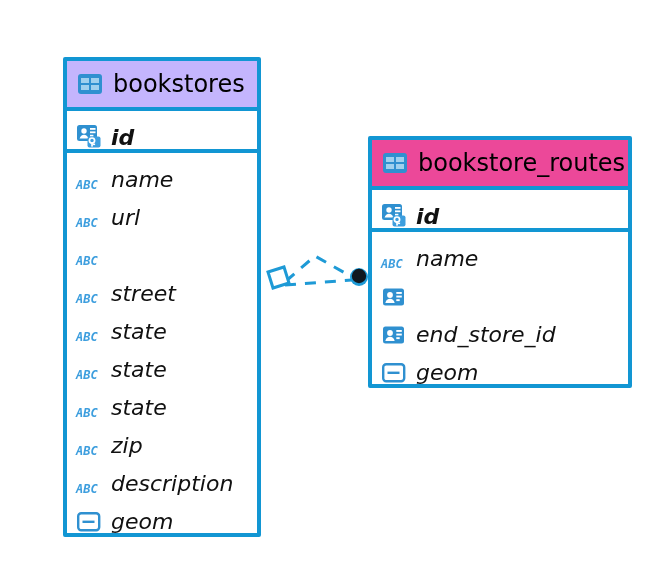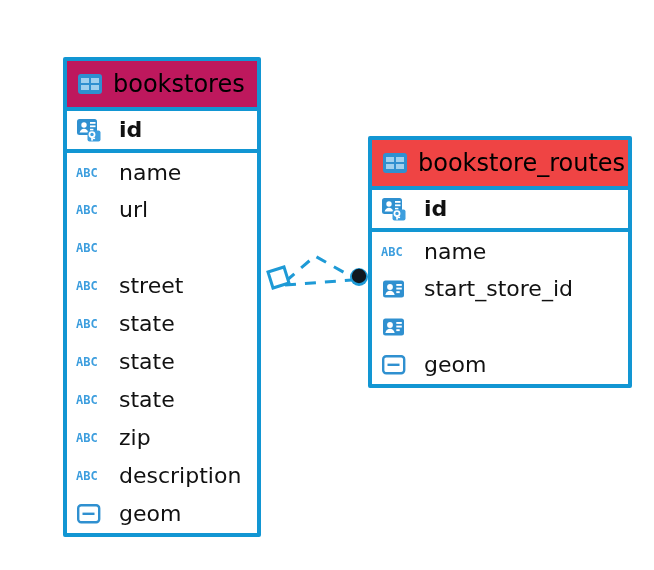--- a/index.html
+++ b/index.html
@@ -31,41 +31,42 @@
 
   .entity-header {
     box-sizing: border-box;
     height: 50px;
     display: flex;
     align-items: center;
     gap: 10px;
     padding: 0 10px;
     border-bottom: 4px solid #1296d3;
   }
-  .entity-header.accent-orange { background: #be185d; }
-  .entity-header.accent-gray   { background: #ef4444; }
+  .entity-header.accent-orange { background: #c4b5fd; }
+  .entity-header.accent-gray   { background: #ec4899; }
 
   .entity-title {
     font-size: 24px;
     color: #000000;
     line-height: 1;
     white-space: nowrap;
   }
 
   .pk-section {
     border-bottom: 4px solid #1296d3;
   }
 
   .field {
     box-sizing: border-box;
     display: flex;
-    align-items: center;
-    gap: 17px;
+    align-items: flex-end;
+    gap: 9px;
     padding: 0 9px;
     height: 38px;
+    font-style: italic;
   }
   .field-name {
     font-size: 22px;
     color: #111111;
     line-height: 1;
     white-space: nowrap;
   }
   .field-name.pk {
     font-weight: bold;
   }
@@ -245,34 +246,34 @@
         <span class="icon">
           <svg width="26" height="22" viewBox="0 0 26 22">
             <rect x="2" y="2.5" width="21" height="17" rx="2.5" ry="2.5" fill="#2f90d0"></rect>
             <circle cx="9" cy="9" r="2.9" fill="#ffffff"></circle>
             <path d="M4.3 17c0.7-2.8 2.6-4.2 4.7-4.2s4 1.4 4.7 4.2z" fill="#ffffff"></path>
             <rect x="15.3" y="6" width="5.5" height="1.9" fill="#ffffff"></rect>
             <rect x="15.3" y="9.6" width="5.5" height="1.9" fill="#ffffff"></rect>
             <rect x="15.3" y="13.2" width="3.4" height="1.9" fill="#ffffff"></rect>
           </svg>
         </span>
-        <span class="field-name">start_store_id</span>
       </div>
 
       <div class="field">
         <span class="icon">
           <svg width="26" height="22" viewBox="0 0 26 22">
             <rect x="2" y="2.5" width="21" height="17" rx="2.5" ry="2.5" fill="#2f90d0"></rect>
             <circle cx="9" cy="9" r="2.9" fill="#ffffff"></circle>
             <path d="M4.3 17c0.7-2.8 2.6-4.2 4.7-4.2s4 1.4 4.7 4.2z" fill="#ffffff"></path>
             <rect x="15.3" y="6" width="5.5" height="1.9" fill="#ffffff"></rect>
             <rect x="15.3" y="9.6" width="5.5" height="1.9" fill="#ffffff"></rect>
             <rect x="15.3" y="13.2" width="3.4" height="1.9" fill="#ffffff"></rect>
           </svg>
         </span>
+        <span class="field-name">end_store_id</span>
       </div>
 
       <div class="field">
         <span class="icon">
           <svg width="26" height="22" viewBox="0 0 26 22">
             <rect x="2.2" y="2.2" width="21" height="17" rx="3" ry="3" fill="none" stroke="#2f90d0" stroke-width="2.4"></rect>
             <rect x="6.5" y="9.6" width="12" height="2.4" fill="#2f90d0"></rect>
           </svg>
         </span>
         <span class="field-name">geom</span>

